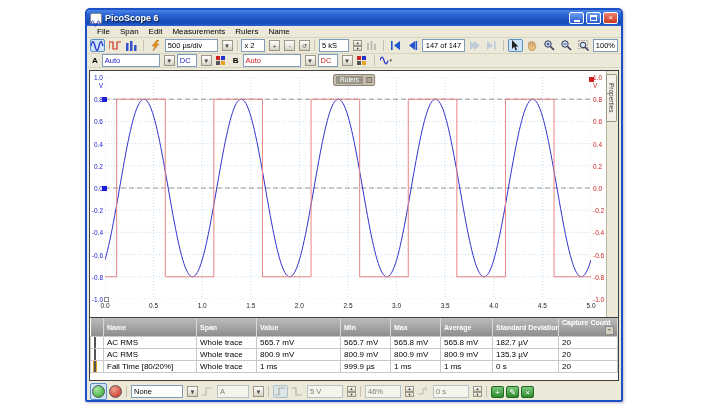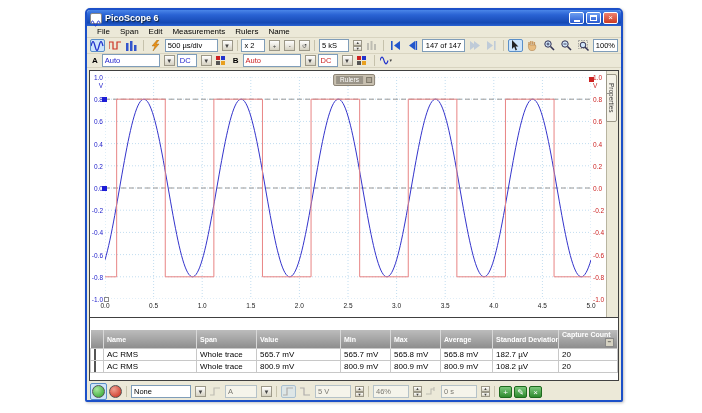--- a/index.html
+++ b/index.html
@@ -53,21 +53,21 @@
   .rulers-box { position:absolute; top:3px; left:50%; transform:translateX(-50%); background:#c8c0b0; border:1px solid #8a8274; border-radius:2px; padding:1px 2px; display:flex; align-items:center; gap:3px; }
   .rulers-inner { background:#9a9488; color:#fff; font-size:6.5px; line-height:8px; padding:0 4px; }
   .rulers-grip { width:6px; height:6px; background:#b0a898; border:1px solid #807a6c; }
   .props-strip { position:absolute; right:0; top:0; bottom:0; width:12px; background:#ece9d8; border-left:1px solid #b8b4a0; }
   .props-tab { position:absolute; top:3px; right:1px; width:11px; height:48px; background:#f4f2e8; border:1px solid #9c9888; border-radius:0 2px 2px 0;
     writing-mode:vertical-rl; font-size:6.5px; color:#333; text-align:center; line-height:9px; }
   .handle-sq { position:absolute; width:5px; height:5px; }
 
   
   .meas { flex:0 0 63px; border-top:1px solid #404040; font-size:8px; }
-  table.mtab { border-collapse:collapse; width:100%; table-layout:fixed;margin-top:12px; }
+  table.mtab { border-collapse:collapse; width:100%; table-layout:fixed; }
   .mtab th { background:linear-gradient(180deg,#bcbcbc,#8e8e8e); color:#fff; font-size:7px; font-weight:bold; text-align:left; padding:1px 3px; height:12px; border-right:1px solid #d8d8d8; white-space:nowrap; overflow:hidden; }
   .mtab td { border:1px solid #c8c8c8; padding:0 3px; height:12px; color:#000; background:#fff; white-space:nowrap; overflow:hidden; font-size:8px; }
   .swatch { width:8px; height:8px; margin:0 auto; border:1px solid #555; }
   .swatch.hl { outline:1px solid #e8a020; }
   .mtab .minbtn { background:#d6d2c2; border:1px solid #888; width:9px; height:9px; font-size:6px; line-height:7px; text-align:center; color:#333; float:right; }
 
   
   .trigbar { height:17px; display:flex; align-items:center; padding:0 3px; gap:2px; flex:0 0 auto; }
   .roundbtn { width:13px; height:13px; border-radius:50%; border:1px solid #555; }
   .go { background:radial-gradient(circle at 35% 30%,#a8e8a0,#28a028); }
@@ -386,36 +386,47 @@
               <td>20</td>
             </tr>
             <tr>
               <td><span class="swatch" id="sw1" style="background: rgb(224, 24, 24);"></span></td>
               <td>AC RMS</td>
               <td>Whole trace</td>
               <td>800.9 mV</td>
               <td>800.9 mV</td>
               <td>800.9 mV</td>
               <td>800.9 mV</td>
-              <td>108.2 µV</td>
+              <td>135.3 µV</td>
+              <td>20</td>
+            </tr>
+            <tr>
+              <td><span class="swatch hl" id="sw3" style="background: rgb(224, 24, 24);"></span></td>
+              <td>Fall Time  [80/20%]</td>
+              <td>Whole trace</td>
+              <td>1 ms</td>
+              <td>999.9 µs</td>
+              <td>1 ms</td>
+              <td>1 ms</td>
+              <td>0 s</td>
               <td>20</td>
             </tr>
           </tbody>
         </table>
       </div>
     </div>
   </div>
 
   <div class="trigbar">
     <span class="selbox">
         <span class="roundbtn go"></span>
       </span>
     <span class="roundbtn stop"></span>
     <span class="tbsep"></span>
-    <span class="tb-field" style="width:60px">
+    <span class="tb-field" style="width:52px">
       <span>None</span>
     </span>
     <span class="dd-arrow">▼</span>
     <span class="tb-btn dis">
       <svg width="11" height="9" viewBox="0 0 11 9">
           <path d="M0 8 L4 8 L4 1 L10 1" stroke="#888" fill="none" stroke-width="1.2"></path>
         </svg>
     </span>
     <span class="tb-field dis-field" style="width:32px">
       <span>A</span>

